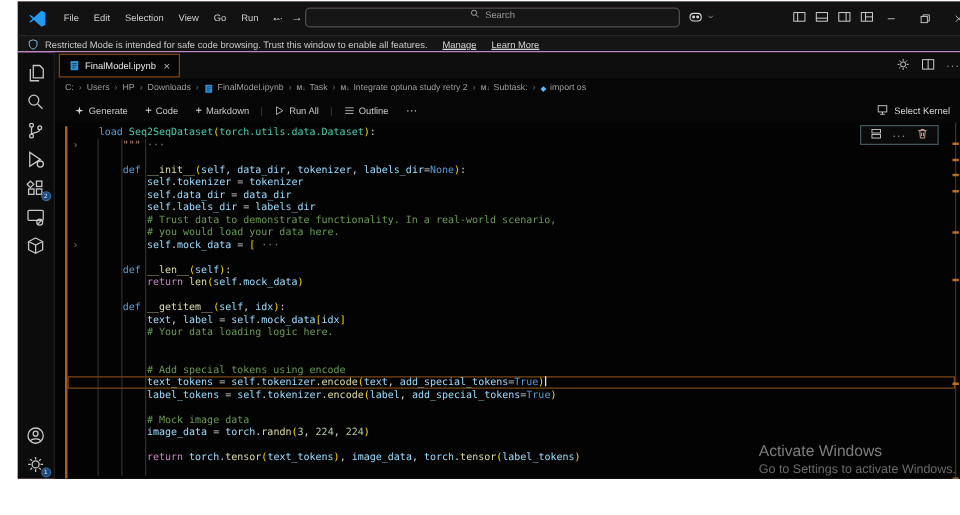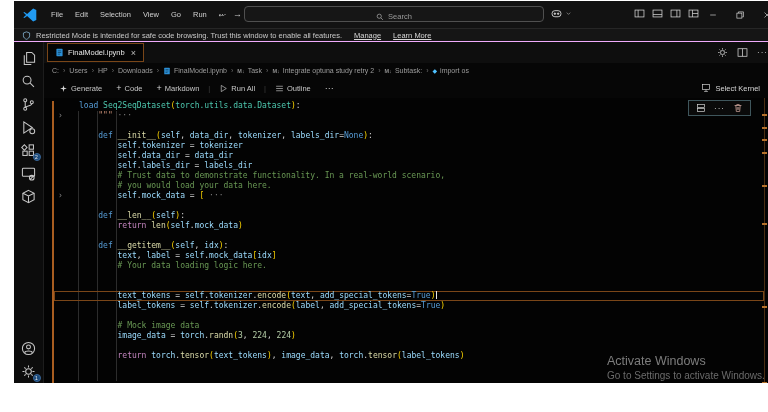--- a/index.html
+++ b/index.html
@@ -7,21 +7,21 @@
   body{background:#ffffff;font-family:"Liberation Sans",sans-serif;position:relative}
   .window{position:absolute;left:14px;top:1px;width:766px;height:382px;background:#f9a8d4;overflow:hidden}
 
   
   .titlebar{position:absolute;left:0;top:0;width:766px;height:27px;background:#121212;display:flex;align-items:center}
   .logo{width:14px;height:14px;margin:0 8px 0 9px;display:inline-flex}
   .logo svg{width:14px;height:14px}
   .menus{display:flex;align-items:center}
   .menu{padding:0 6px;color:#cfcfcf;font-size:7.5px;cursor:default}
   .navarrow{position:absolute;top:0;height:27px;line-height:27px;color:#c9c9c9;font-size:9px}
-  .searchbox{position:absolute;left:230px;top:5px;width:300px;height:16px;border:1px solid #4f4f4f;border-radius:4px;background:#161616;display:flex;align-items:flex-end;justify-content:center;gap:4px;color:#9a9a9a;font-size:7.5px}
+  .searchbox{position:absolute;left:230px;top:5px;width:300px;height:16px;border:1px solid #4f4f4f;border-radius:4px;background:#161616;display:flex;align-items:flex-start;justify-content:center;gap:4px;color:#9a9a9a;font-size:7.5px}
   .searchbox svg{width:8px;height:8px}
   .copilot-wrap{position:absolute;left:536px;top:6px;display:flex;align-items:center;gap:2px}
   .copilot-wrap svg{width:13px;height:13px}
   .copilot-wrap .chev svg{width:7px;height:7px}
   .layouticons{position:absolute;left:620px;top:7px;display:flex;gap:7px}
   .layouticons span{display:inline-flex}
   .layouticons svg{width:11px;height:11px}
   .wincontrols{position:absolute;right:0;top:0;height:27px;display:flex}
   .winbtn{width:27px;height:27px;display:flex;align-items:center;justify-content:center}
   .winbtn svg{width:10px;height:10px}
@@ -415,20 +415,21 @@
           <div class="cl"><span class="fold">›</span><span class="code-text"><span class="tk-var">        self</span><span class="tk-pun">.</span><span class="tk-var">mock_data</span><span class="tk-pun"> = </span><span class="tk-p1">[</span><span class="tk-dim"> ···</span></span></div>
           <div class="cl"><span class="code-text"></span></div>
           <div class="cl"><span class="code-text"><span class="tk-kw">    def </span><span class="tk-fn">__len__</span><span class="tk-p1">(</span><span class="tk-var">self</span><span class="tk-p1">)</span><span class="tk-pun">:</span></span></div>
           <div class="cl"><span class="code-text"><span class="tk-ctrl">        return </span><span class="tk-fn">len</span><span class="tk-p1">(</span><span class="tk-var">self</span><span class="tk-pun">.</span><span class="tk-var">mock_data</span><span class="tk-p1">)</span></span></div>
           <div class="cl"><span class="code-text"></span></div>
           <div class="cl"><span class="code-text"><span class="tk-kw">    def </span><span class="tk-fn">__getitem__</span><span class="tk-p1">(</span><span class="tk-var">self</span><span class="tk-pun">, </span><span class="tk-var">idx</span><span class="tk-p1">)</span><span class="tk-pun">:</span></span></div>
           <div class="cl"><span class="code-text"><span class="tk-var">        text</span><span class="tk-pun">, </span><span class="tk-var">label</span><span class="tk-pun"> = </span><span class="tk-var">self</span><span class="tk-pun">.</span><span class="tk-var">mock_data</span><span class="tk-p1">[</span><span class="tk-var">idx</span><span class="tk-p1">]</span></span></div>
           <div class="cl"><span class="code-text"><span class="tk-com">        # Your data loading logic here.</span></span></div>
           <div class="cl"><span class="code-text"></span></div>
           <div class="cl"><span class="code-text"></span></div>
+          <div class="cl"><span class="code-text"><span class="tk-com">        # Add special tokens using encode</span></span></div>
           <div class="cl current"><span class="code-text"><span class="tk-var">        text_tokens</span><span class="tk-pun"> = </span><span class="tk-var">self</span><span class="tk-pun">.</span><span class="tk-var">tokenizer</span><span class="tk-pun">.</span><span class="tk-fn">encode</span><span class="tk-p1">(</span><span class="tk-var">text</span><span class="tk-pun">, </span><span class="tk-var">add_special_tokens</span><span class="tk-pun">=</span><span class="tk-kw">True</span><span class="tk-p1">)</span><span class="cursor"></span></span></div>
           <div class="cl"><span class="code-text"><span class="tk-var">        label_tokens</span><span class="tk-pun"> = </span><span class="tk-var">self</span><span class="tk-pun">.</span><span class="tk-var">tokenizer</span><span class="tk-pun">.</span><span class="tk-fn">encode</span><span class="tk-p1">(</span><span class="tk-var">label</span><span class="tk-pun">, </span><span class="tk-var">add_special_tokens</span><span class="tk-pun">=</span><span class="tk-kw">True</span><span class="tk-p1">)</span></span></div>
           <div class="cl"><span class="code-text"></span></div>
           <div class="cl"><span class="code-text"><span class="tk-com">        # Mock image data</span></span></div>
           <div class="cl"><span class="code-text"><span class="tk-var">        image_data</span><span class="tk-pun"> = </span><span class="tk-var">torch</span><span class="tk-pun">.</span><span class="tk-fn">randn</span><span class="tk-p1">(</span><span class="tk-num">3</span><span class="tk-pun">, </span><span class="tk-num">224</span><span class="tk-pun">, </span><span class="tk-num">224</span><span class="tk-p1">)</span></span></div>
           <div class="cl"><span class="code-text"></span></div>
           <div class="cl"><span class="code-text"><span class="tk-ctrl">        return </span><span class="tk-var">torch</span><span class="tk-pun">.</span><span class="tk-fn">tensor</span><span class="tk-p1">(</span><span class="tk-var">text_tokens</span><span class="tk-p1">)</span><span class="tk-pun">, </span><span class="tk-var">image_data</span><span class="tk-pun">, </span><span class="tk-var">torch</span><span class="tk-pun">.</span><span class="tk-fn">tensor</span><span class="tk-p1">(</span><span class="tk-var">label_tokens</span><span class="tk-p1">)</span></span></div>
         </div>
       <div class="cell-right-line"></div>
       <div id="ruler-marks">

